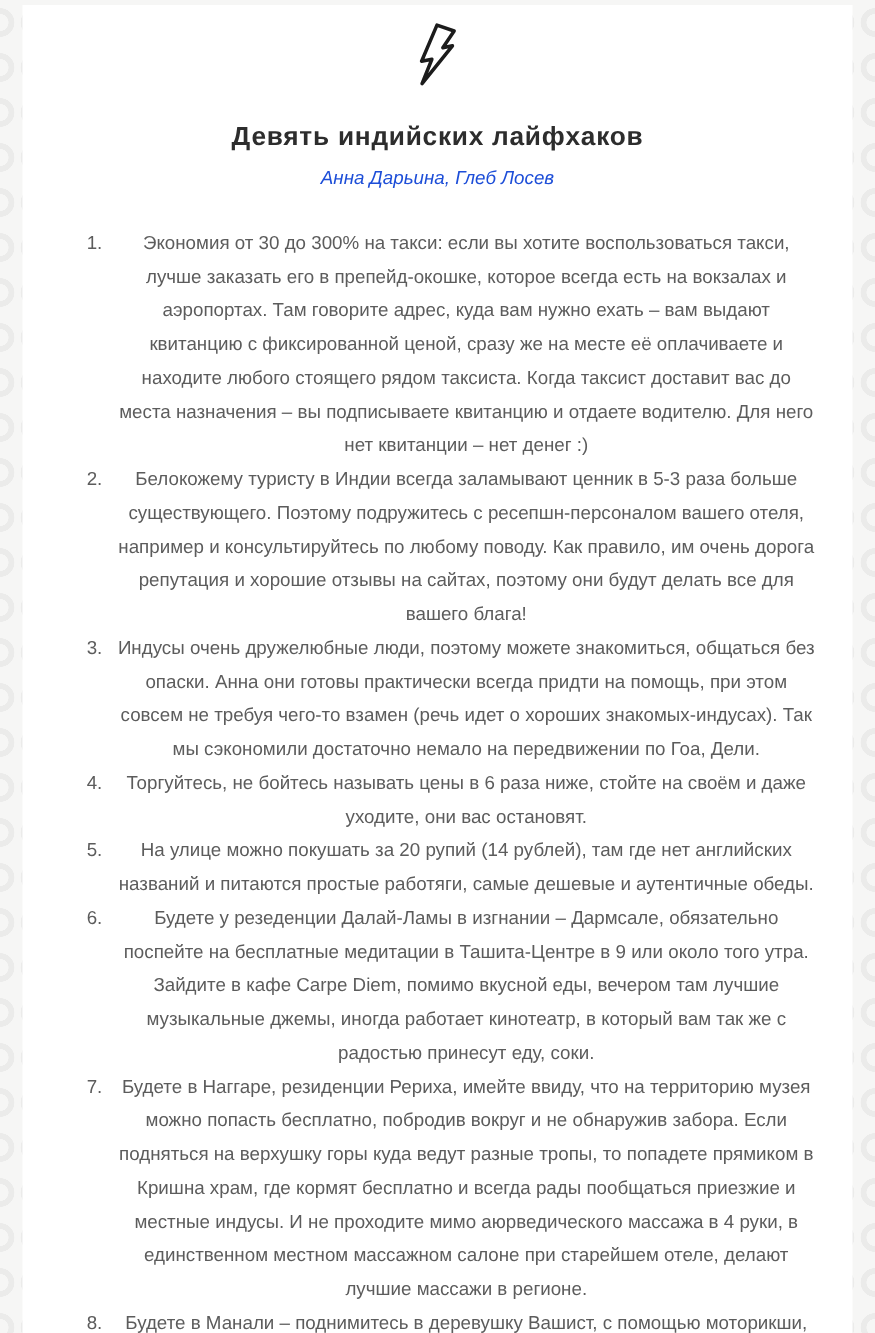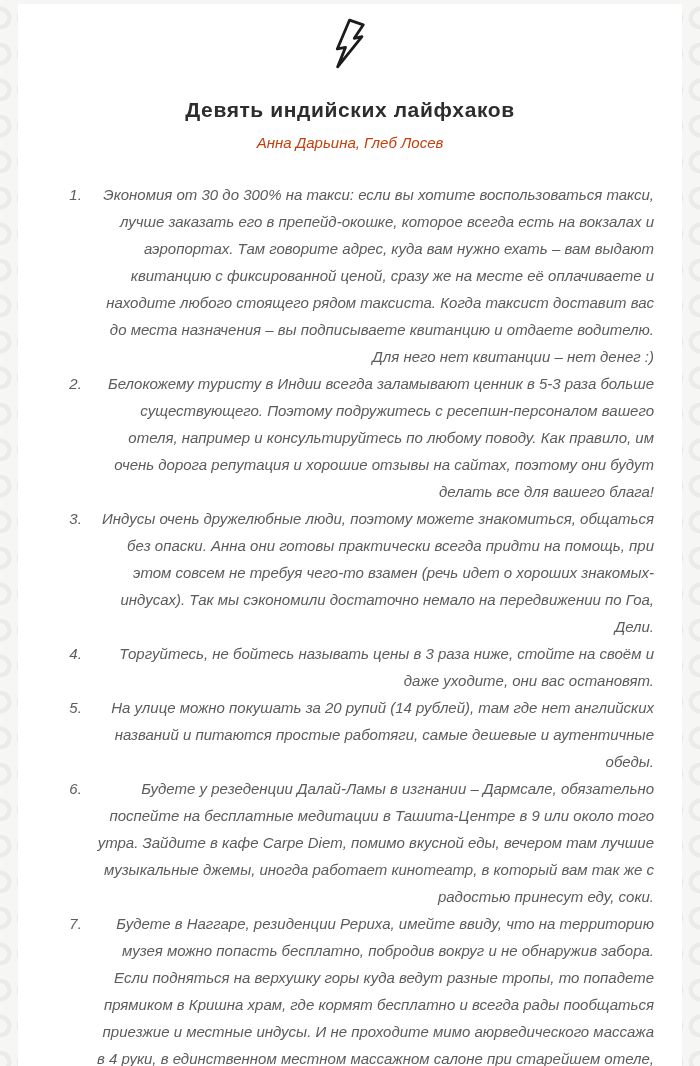--- a/index.html
+++ b/index.html
@@ -41,34 +41,33 @@
     font-size: 21px;
     font-weight: bold;
     color: #2d2d2d;
     letter-spacing: 0.6px;
     margin-top: 22px;
   }
   p.byline {
     text-align: center;
     font-style: italic;
     font-size: 15px;
-    color: #c2410c;
+    color: #1d4ed8;
     margin-top: 12px;
   }
   ol.lifehacks {
     margin-top: 30px;
     padding-left: 40px;
     color: #5c5c5c;
     font-size: 15px;
     line-height: 27px;
   }
   ol.lifehacks li {
     padding-left: 6px;
-    text-align: right;
-    font-style: italic;
+    text-align: center;
   }
 </style>
 </head>
 <body>
 
 <div class="page">
   <div class="card">
 
     <div class="bolt-wrap">
       <svg width="44" height="54" viewBox="0 0 36 50" fill="none" xmlns="http://www.w3.org/2000/svg">
@@ -77,21 +76,21 @@
     </div>
 
     <h1 class="title">Девять индийских лайфхаков</h1>
 
     <p class="byline">Анна Дарьина, Глеб Лосев</p>
 
     <ol class="lifehacks">
       <li>Экономия от 30 до 300% на такси: если вы хотите воспользоваться такси, лучше заказать его в препейд-окошке, которое всегда есть на вокзалах и аэропортах. Там говорите адрес, куда вам нужно ехать – вам выдают квитанцию с фиксированной ценой, сразу же на месте её оплачиваете и находите любого стоящего рядом таксиста. Когда таксист доставит вас до места назначения – вы подписываете квитанцию и отдаете водителю. Для него нет квитанции – нет денег :)</li>
       <li>Белокожему туристу в Индии всегда заламывают ценник в 5-3 раза больше существующего. Поэтому подружитесь с ресепшн-персоналом вашего отеля, например и консультируйтесь по любому поводу. Как правило, им очень дорога репутация и хорошие отзывы на сайтах, поэтому они будут делать все для вашего блага!</li>
       <li>Индусы очень дружелюбные люди, поэтому можете знакомиться, общаться без опаски. Анна они готовы практически всегда придти на помощь, при этом совсем не требуя чего-то взамен (речь идет о хороших знакомых-индусах). Так мы сэкономили достаточно немало на передвижении по Гоа, Дели.</li>
-      <li>Торгуйтесь, не бойтесь называть цены в 3 раза ниже, стойте на своём и даже уходите, они вас остановят.</li>
+      <li>Торгуйтесь, не бойтесь называть цены в 6 раза ниже, стойте на своём и даже уходите, они вас остановят.</li>
       <li>На улице можно покушать за 20 рупий (14 рублей), там где нет английских названий и питаются простые работяги, самые дешевые и аутентичные обеды.</li>
       <li>Будете у резеденции Далай-Ламы в изгнании – Дармсале, обязательно поспейте на бесплатные медитации в Ташита-Центре в 9 или около того утра. Зайдите в кафе Carpe Diem, помимо вкусной еды, вечером там лучшие музыкальные джемы, иногда работает кинотеатр, в который вам так же с радостью принесут еду, соки.</li>
       <li>Будете в Наггаре, резиденции Рериха, имейте ввиду, что на территорию музея можно попасть бесплатно, побродив вокруг и не обнаружив забора. Если подняться на верхушку горы куда ведут разные тропы, то попадете прямиком в Кришна храм, где кормят бесплатно и всегда рады пообщаться приезжие и местные индусы. И не проходите мимо аюрведического массажа в 4 руки, в единственном местном массажном салоне при старейшем отеле, делают лучшие массажи в регионе.</li>
       <li>Будете в Манали – поднимитесь в деревушку Вашист, с помощью моторикши, там спросите где же находиться водопад, и шагайте туда. Про водопад, как ни странно, ни слова в Лонели Пленет, а он еще как стоит того, чтобы увидеть, и даже искупаться.</li>
 
     </ol>
 
   </div>
 </div>
 

